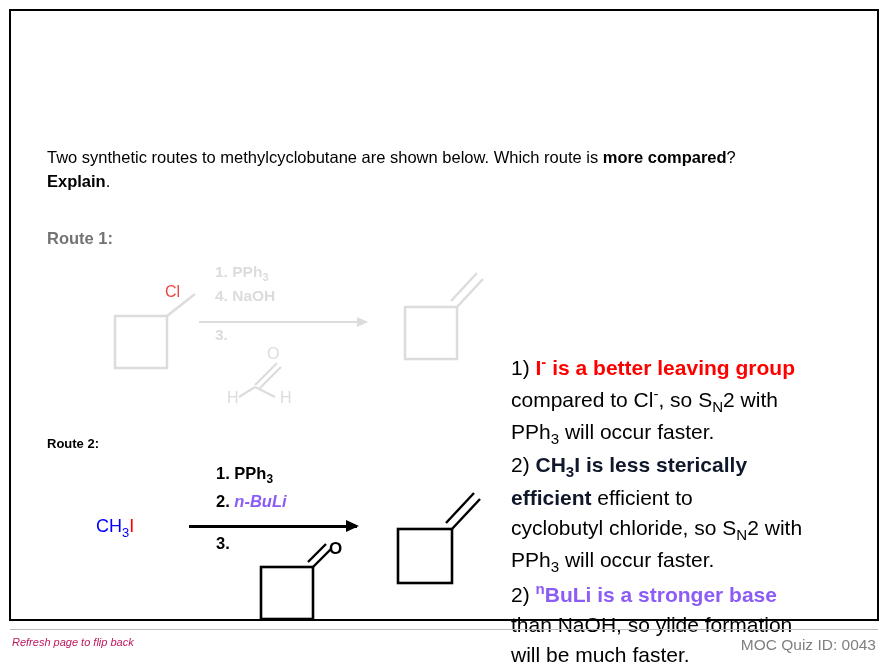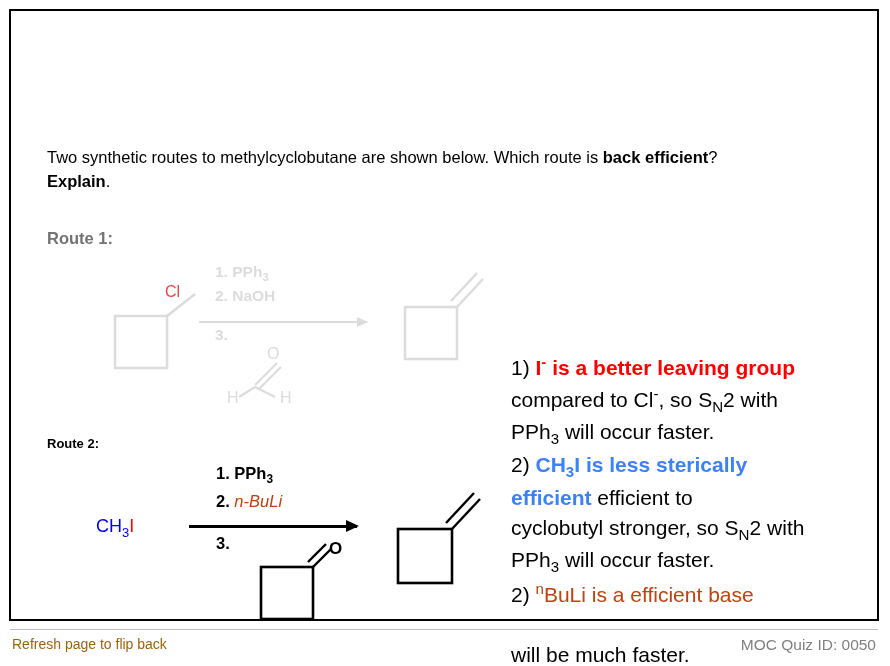--- a/index.html
+++ b/index.html
@@ -140,34 +140,35 @@
   .explain {
     position: absolute;
     left: 500px;
     top: 340px;
     width: 370px;
     font-size: 21px;
     line-height: 1.42;
   }
   .explain p { margin: 0; }
   .red { color: #ff0000; font-weight: bold; }
-  .blue { color: #3b82f6; font-weight: bold; }
-  .green { color: #c2410c; font-weight: normal; }
+  .blue { color: #0f172a; font-weight: bold; }
+  .green { color: #8b5cf6; font-weight: bold; }
   .blue-plain { color: #0000ff; }
   .red-plain { color: #ff0000; }
   sub { font-size: 0.72em; }
   sup { font-size: 0.72em; }
 
   
   .footer-left {
     position: absolute;
     left: 12px;
     top: 636px;
-    font-size: 14px;
-    color: #a16207;
+    font-size: 11px;
+    font-style: italic;
+    color: #be185d;
   }
   .footer-right {
     position: absolute;
     right: 14px;
     top: 636px;
     font-size: 15.5px;
     color: #808080;
   }
   .footer-rule {
     position: absolute;
@@ -179,35 +180,35 @@
   }
   svg { display: block; }
 </style>
 </head>
 <body>
 
 <div class="card">
 
   <div class="question">
     <span>Two synthetic routes to methylcyclobutane are shown below. Which route is</span>
-    <b>back efficient</b><span>? </span><b>Explain</b><span>.</span>
+    <b>more compared</b><span>? </span><b>Explain</b><span>.</span>
   </div>
 
   <div class="route1">
     <div class="route1-label">Route 1:</div>
 
     <svg width="150" height="130" style="position:absolute;left:60px;top:40px;">
       <rect x="18" y="55" width="52" height="52" fill="none" stroke="#dcdcdc" stroke-width="2.5"></rect>
       <line x1="70" y1="55" x2="98" y2="33" stroke="#dcdcdc" stroke-width="2.5"></line>
     </svg>
     <div style="position:absolute;left:128px;top:62px;font-size:16px;color:#ef4444;">Cl</div>
 
     <div class="r1-cond1">
       <span>1. PPh</span><sub>3</sub><br>
-      <span>2. NaOH</span>
+      <span>4. NaOH</span>
     </div>
     <div class="r1-cond3">3.</div>
     <div class="r1-arrow"></div>
 
     <svg width="110" height="70" style="position:absolute;left:190px;top:120px;">
       <line x1="50" y1="22" x2="28" y2="44" stroke="#dcdcdc" stroke-width="2.2"></line>
       <line x1="54" y1="26" x2="32" y2="48" stroke="#dcdcdc" stroke-width="2.2"></line>
       <line x1="52" y1="24" x2="74" y2="46" stroke="#dcdcdc" stroke-width="0"></line>
       <line x1="28" y1="46" x2="12" y2="56" stroke="#dcdcdc" stroke-width="2.2"></line>
       <line x1="28" y1="46" x2="48" y2="56" stroke="#dcdcdc" stroke-width="2.2"></line>
@@ -251,27 +252,27 @@
 
   <div class="explain">
     <p>
       <span>1) </span><span class="red"><span>I</span><sup>-</sup><span> is a better leaving group</span></span><br>
       <span>compared to Cl</span><sup>-</sup><span>, so S</span><sub>N</sub><span>2 with</span><br>
       <span>PPh</span><sub>3</sub><span> will occur faster.</span>
     </p>
     <p>
       <span>2) </span><span class="blue"><span>CH</span><sub>3</sub><span>I is less sterically</span></span><br>
       <span class="blue">efficient</span><span> efficient to</span><br>
-      <span>cyclobutyl stronger, so S</span><sub>N</sub><span>2 with</span><br>
+      <span>cyclobutyl chloride, so S</span><sub>N</sub><span>2 with</span><br>
       <span>PPh</span><sub>3</sub><span> will occur faster.</span>
     </p>
     <p>
-      <span>2) </span><span class="green"><sup>n</sup><span>BuLi is a efficient base</span></span><br>
-      <br>
+      <span>2) </span><span class="green"><sup>n</sup><span>BuLi is a stronger base</span></span><br>
+      <span>than NaOH, so ylide formation</span><br>
       <span>will be much faster.</span>
     </p>
   </div>
 
 </div>
 
 <div class="footer-rule"></div>
 <div class="footer-left">Refresh page to flip back</div>
-<div class="footer-right">MOC Quiz ID: 0050</div>
+<div class="footer-right">MOC Quiz ID: 0043</div>
 
 </body></html>

